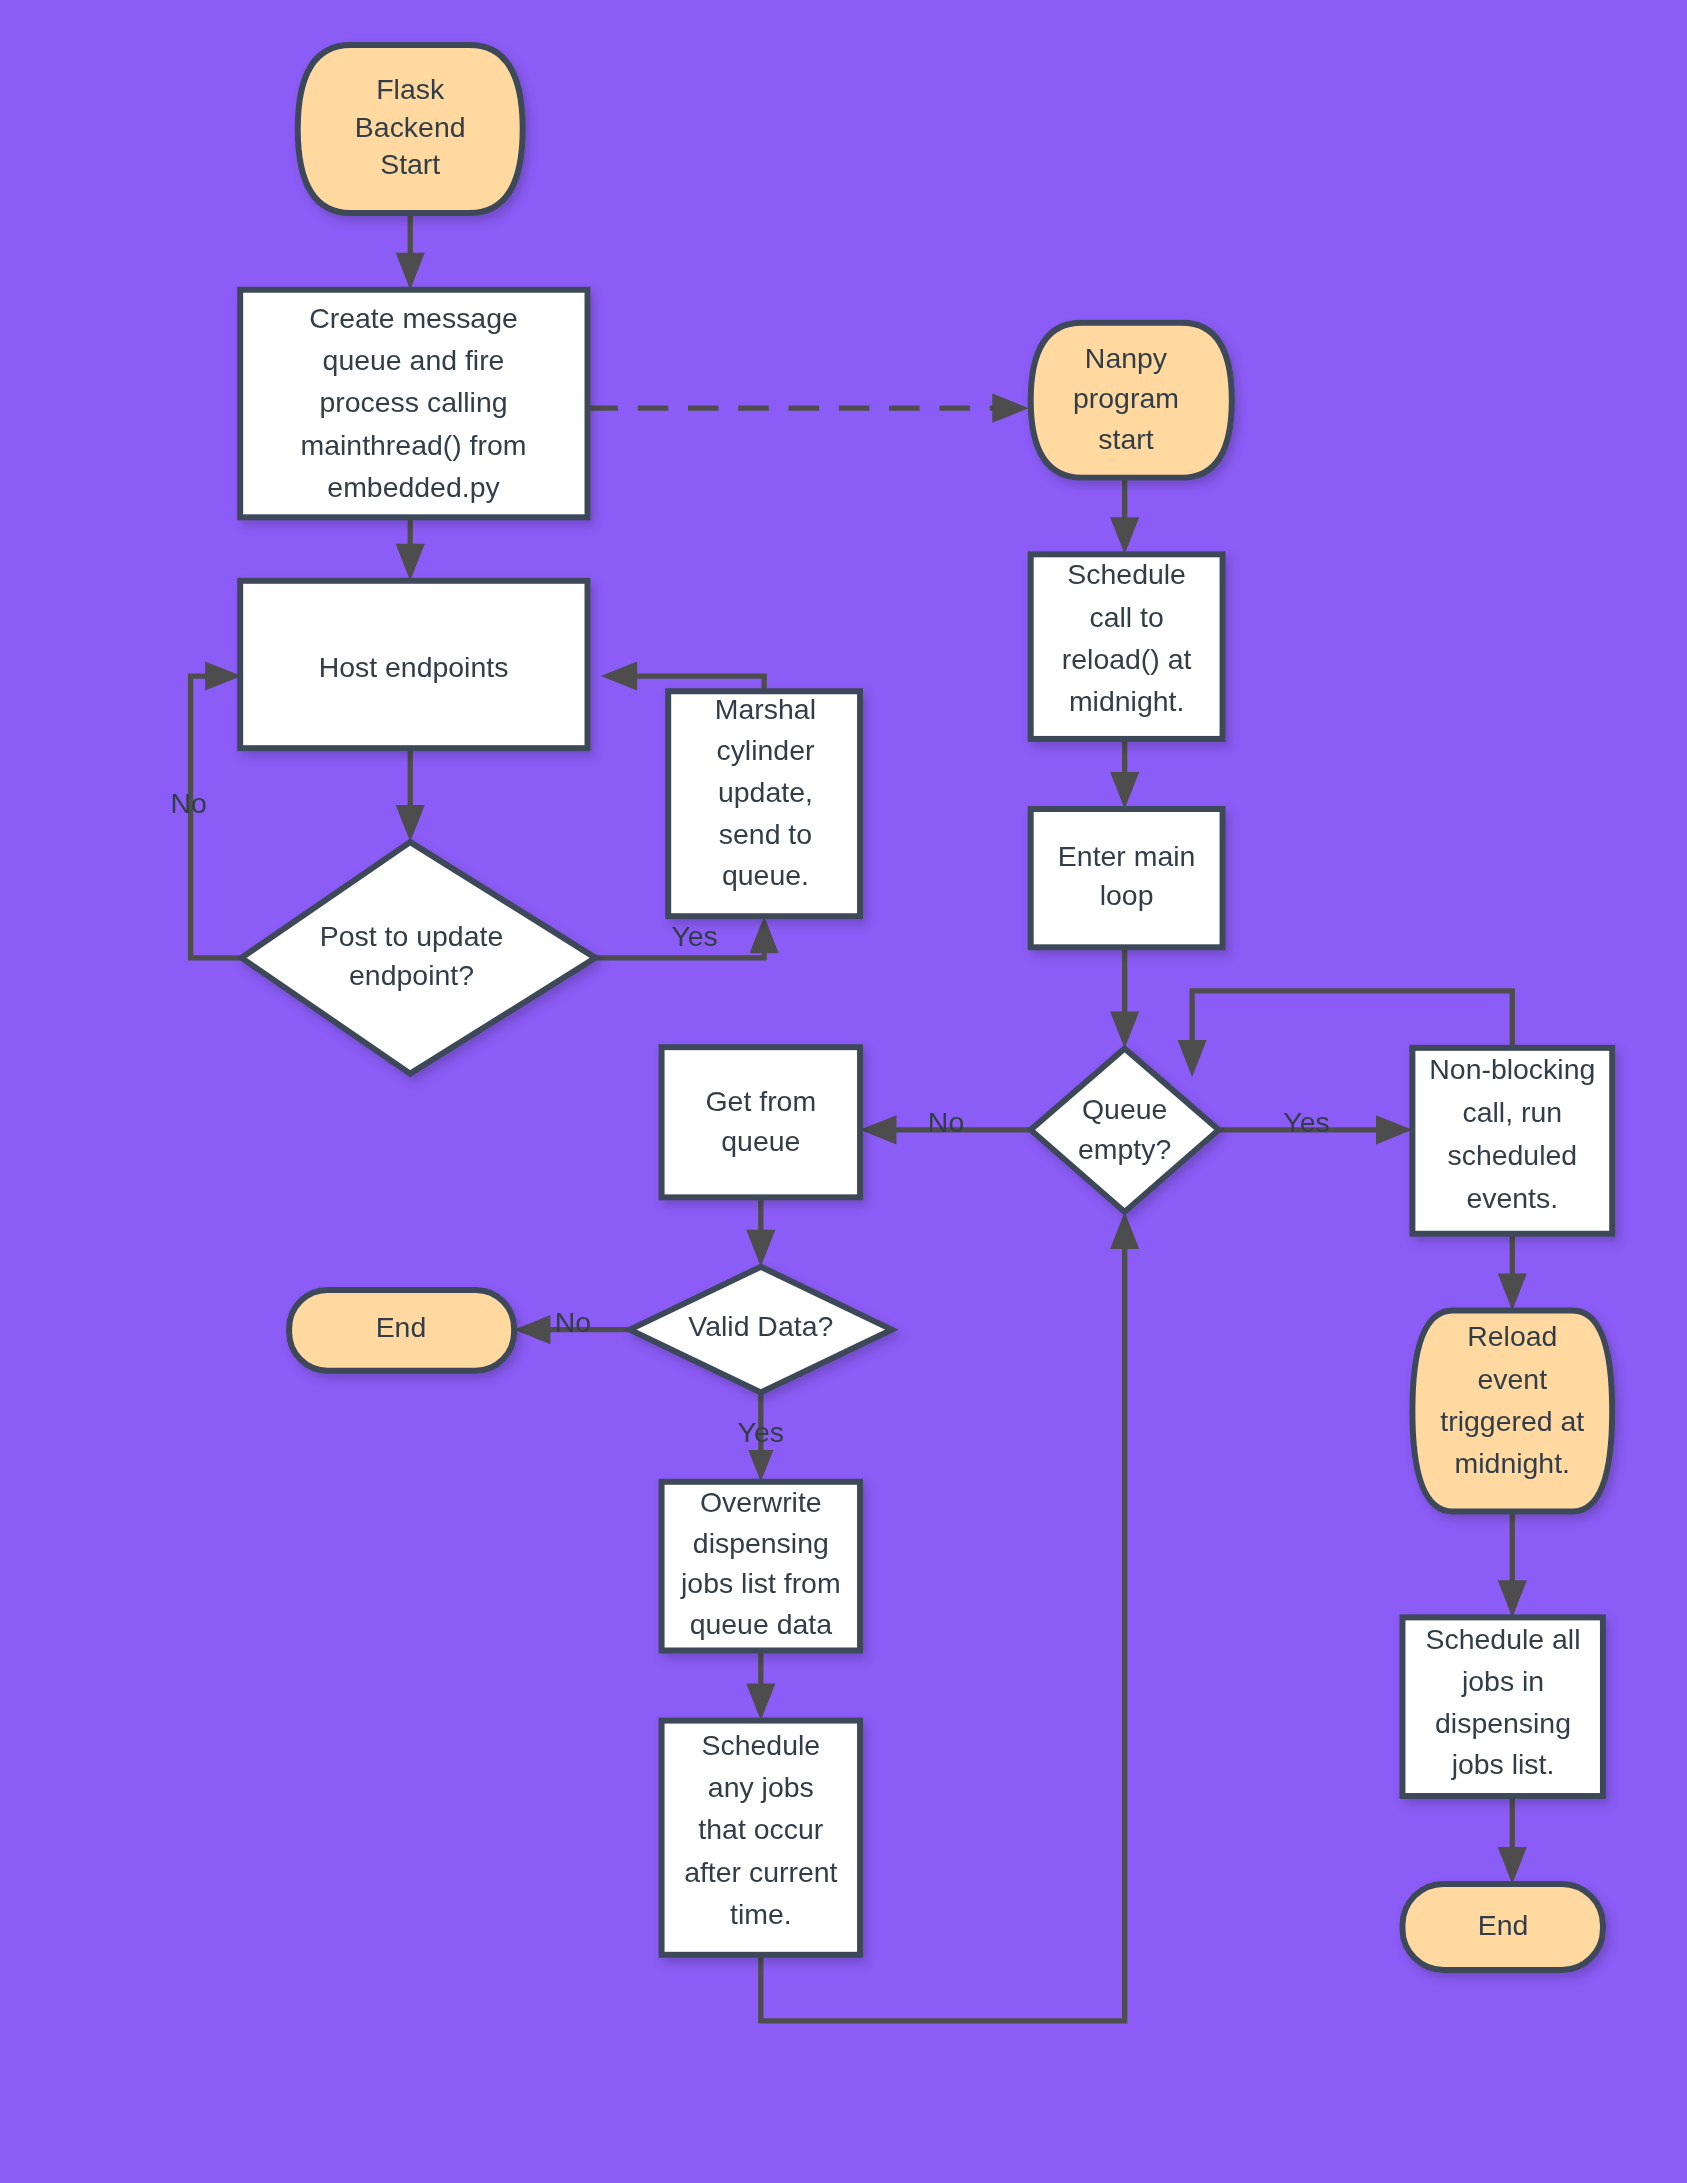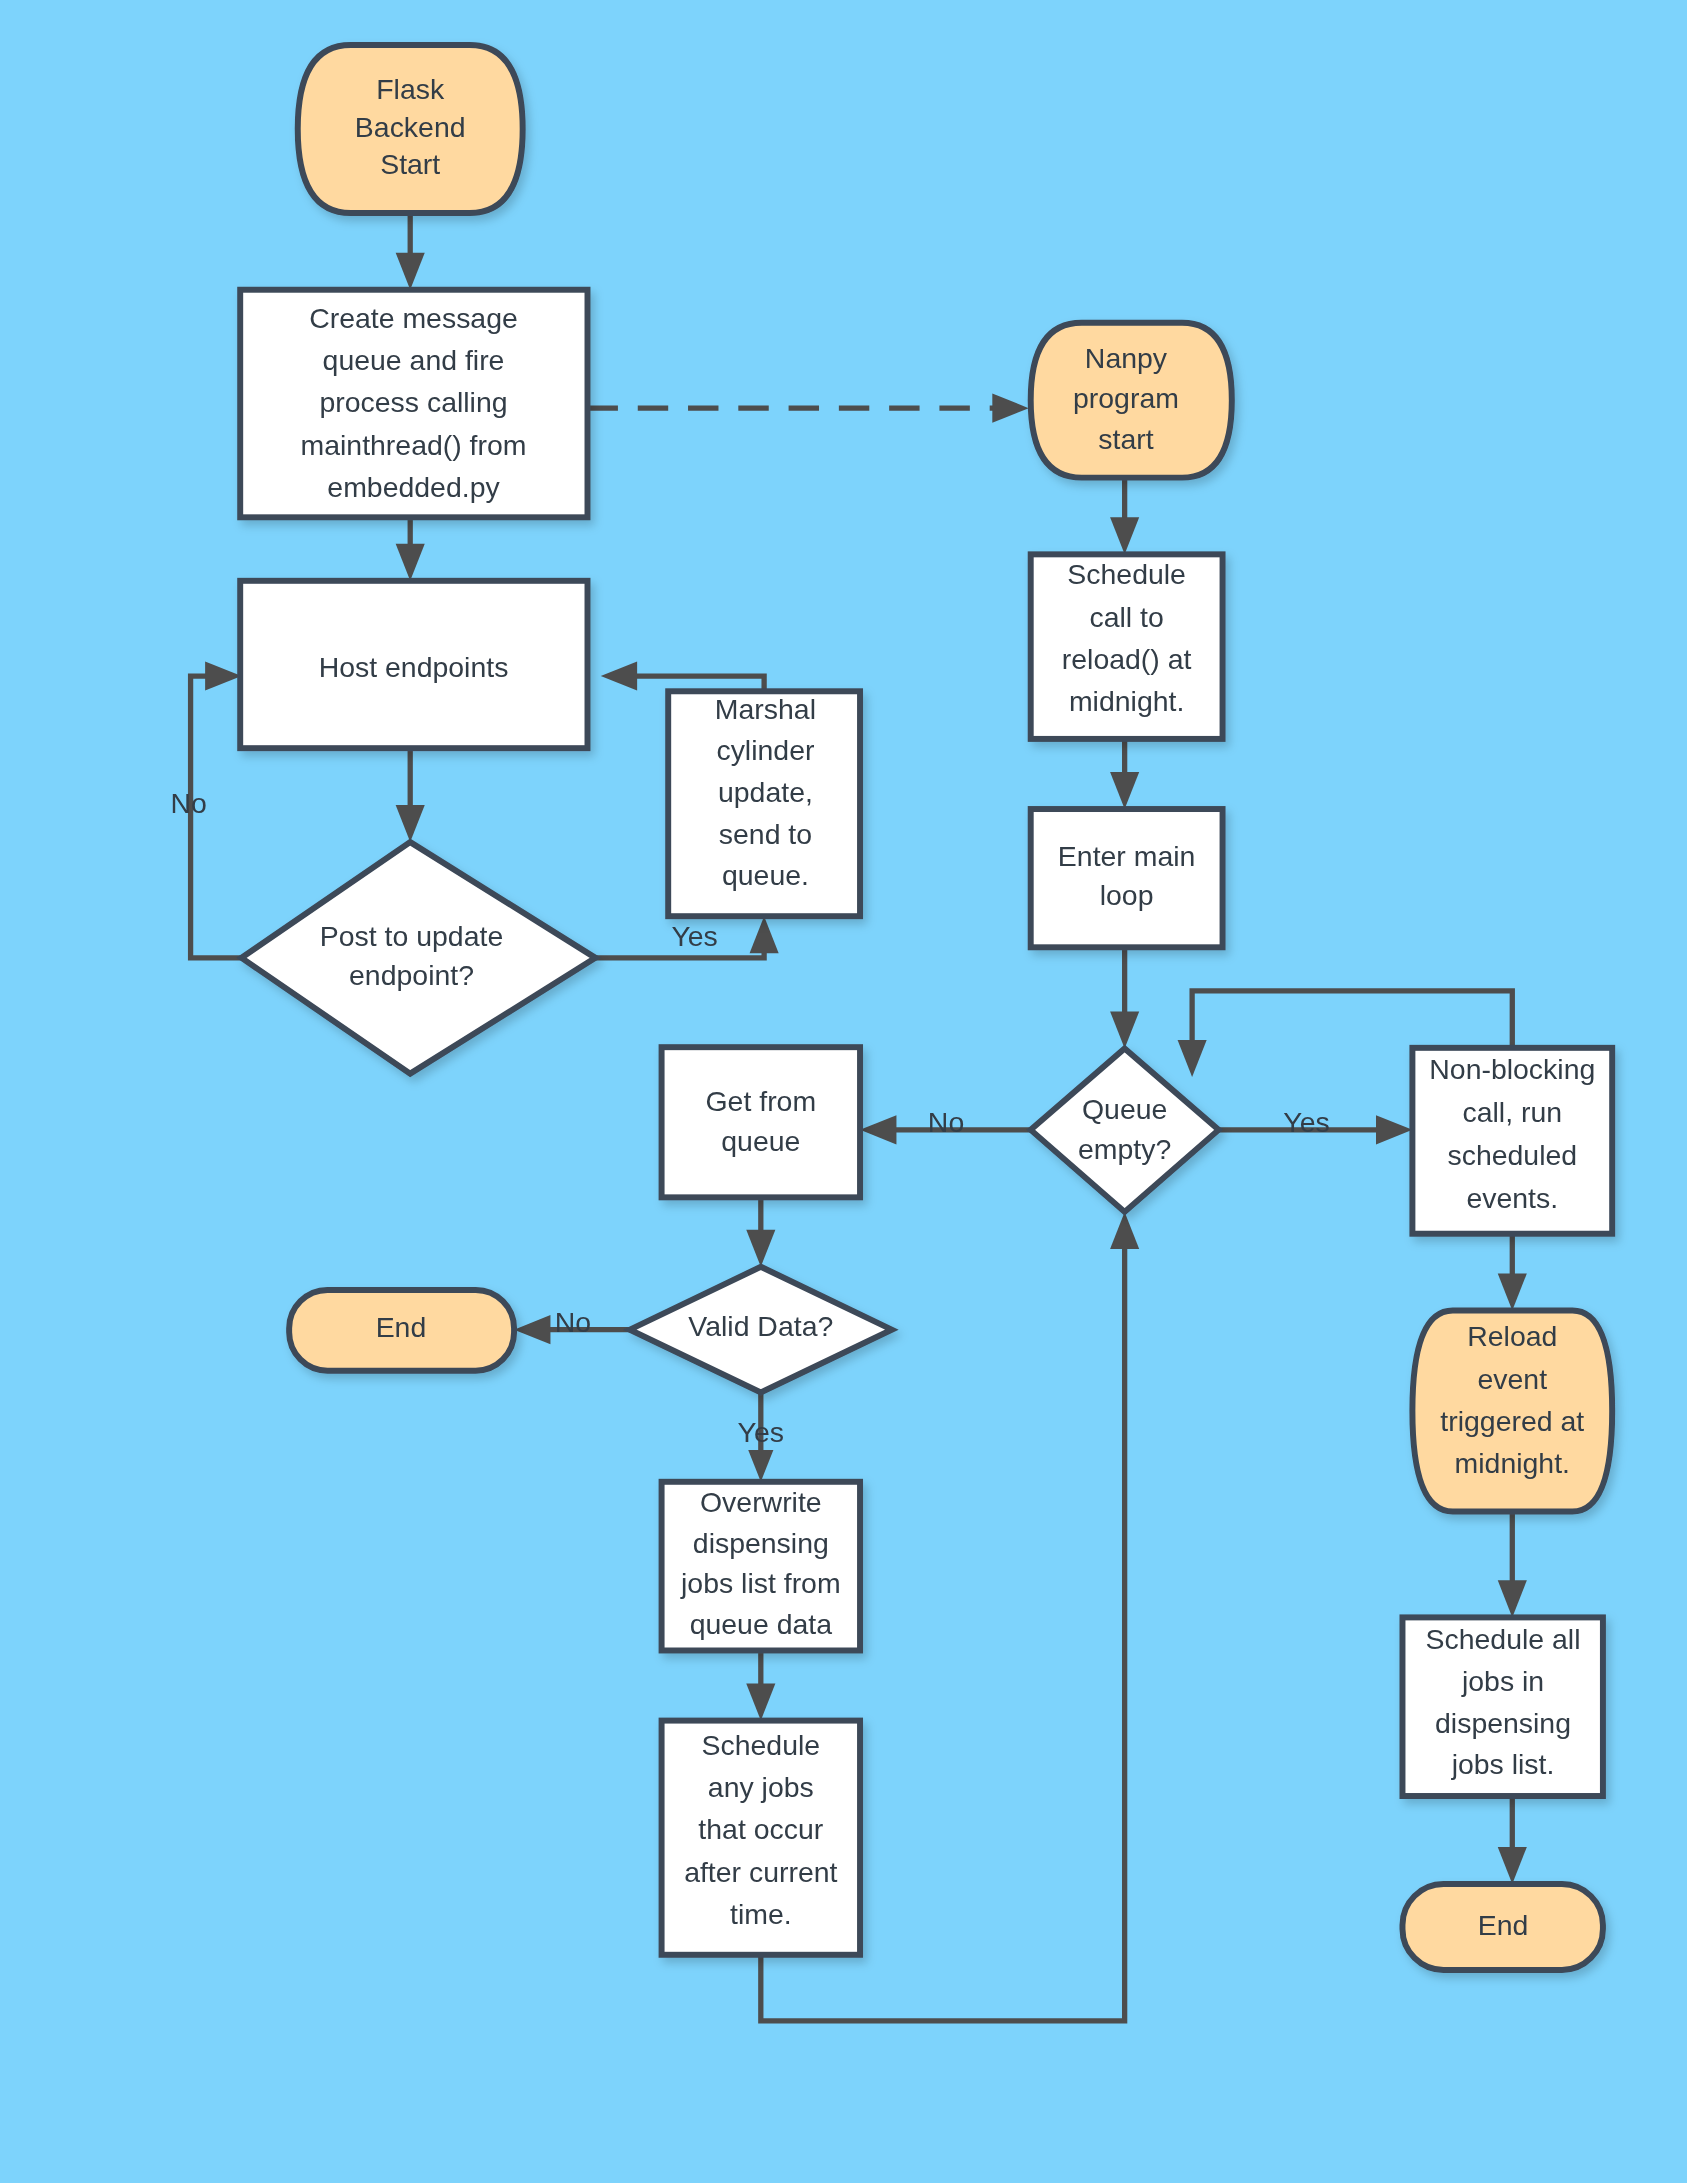--- a/index.html
+++ b/index.html
@@ -9,21 +9,21 @@
   }
   body {
     width: 1687px;
     height: 2183px;
     font-family: "Liberation Sans", sans-serif;
   }
   #flowchart-root {
     position: relative;
     width: 1687px;
     height: 2183px;
-    background: #7dd3fc;
+    background: #8b5cf6;
   }
   svg.diagram {
     display: block;
     width: 1687px;
     height: 2183px;
   }
   .node-shape {
     stroke: #3c4858;
     stroke-width: 9;
     fill: #ffffff;

